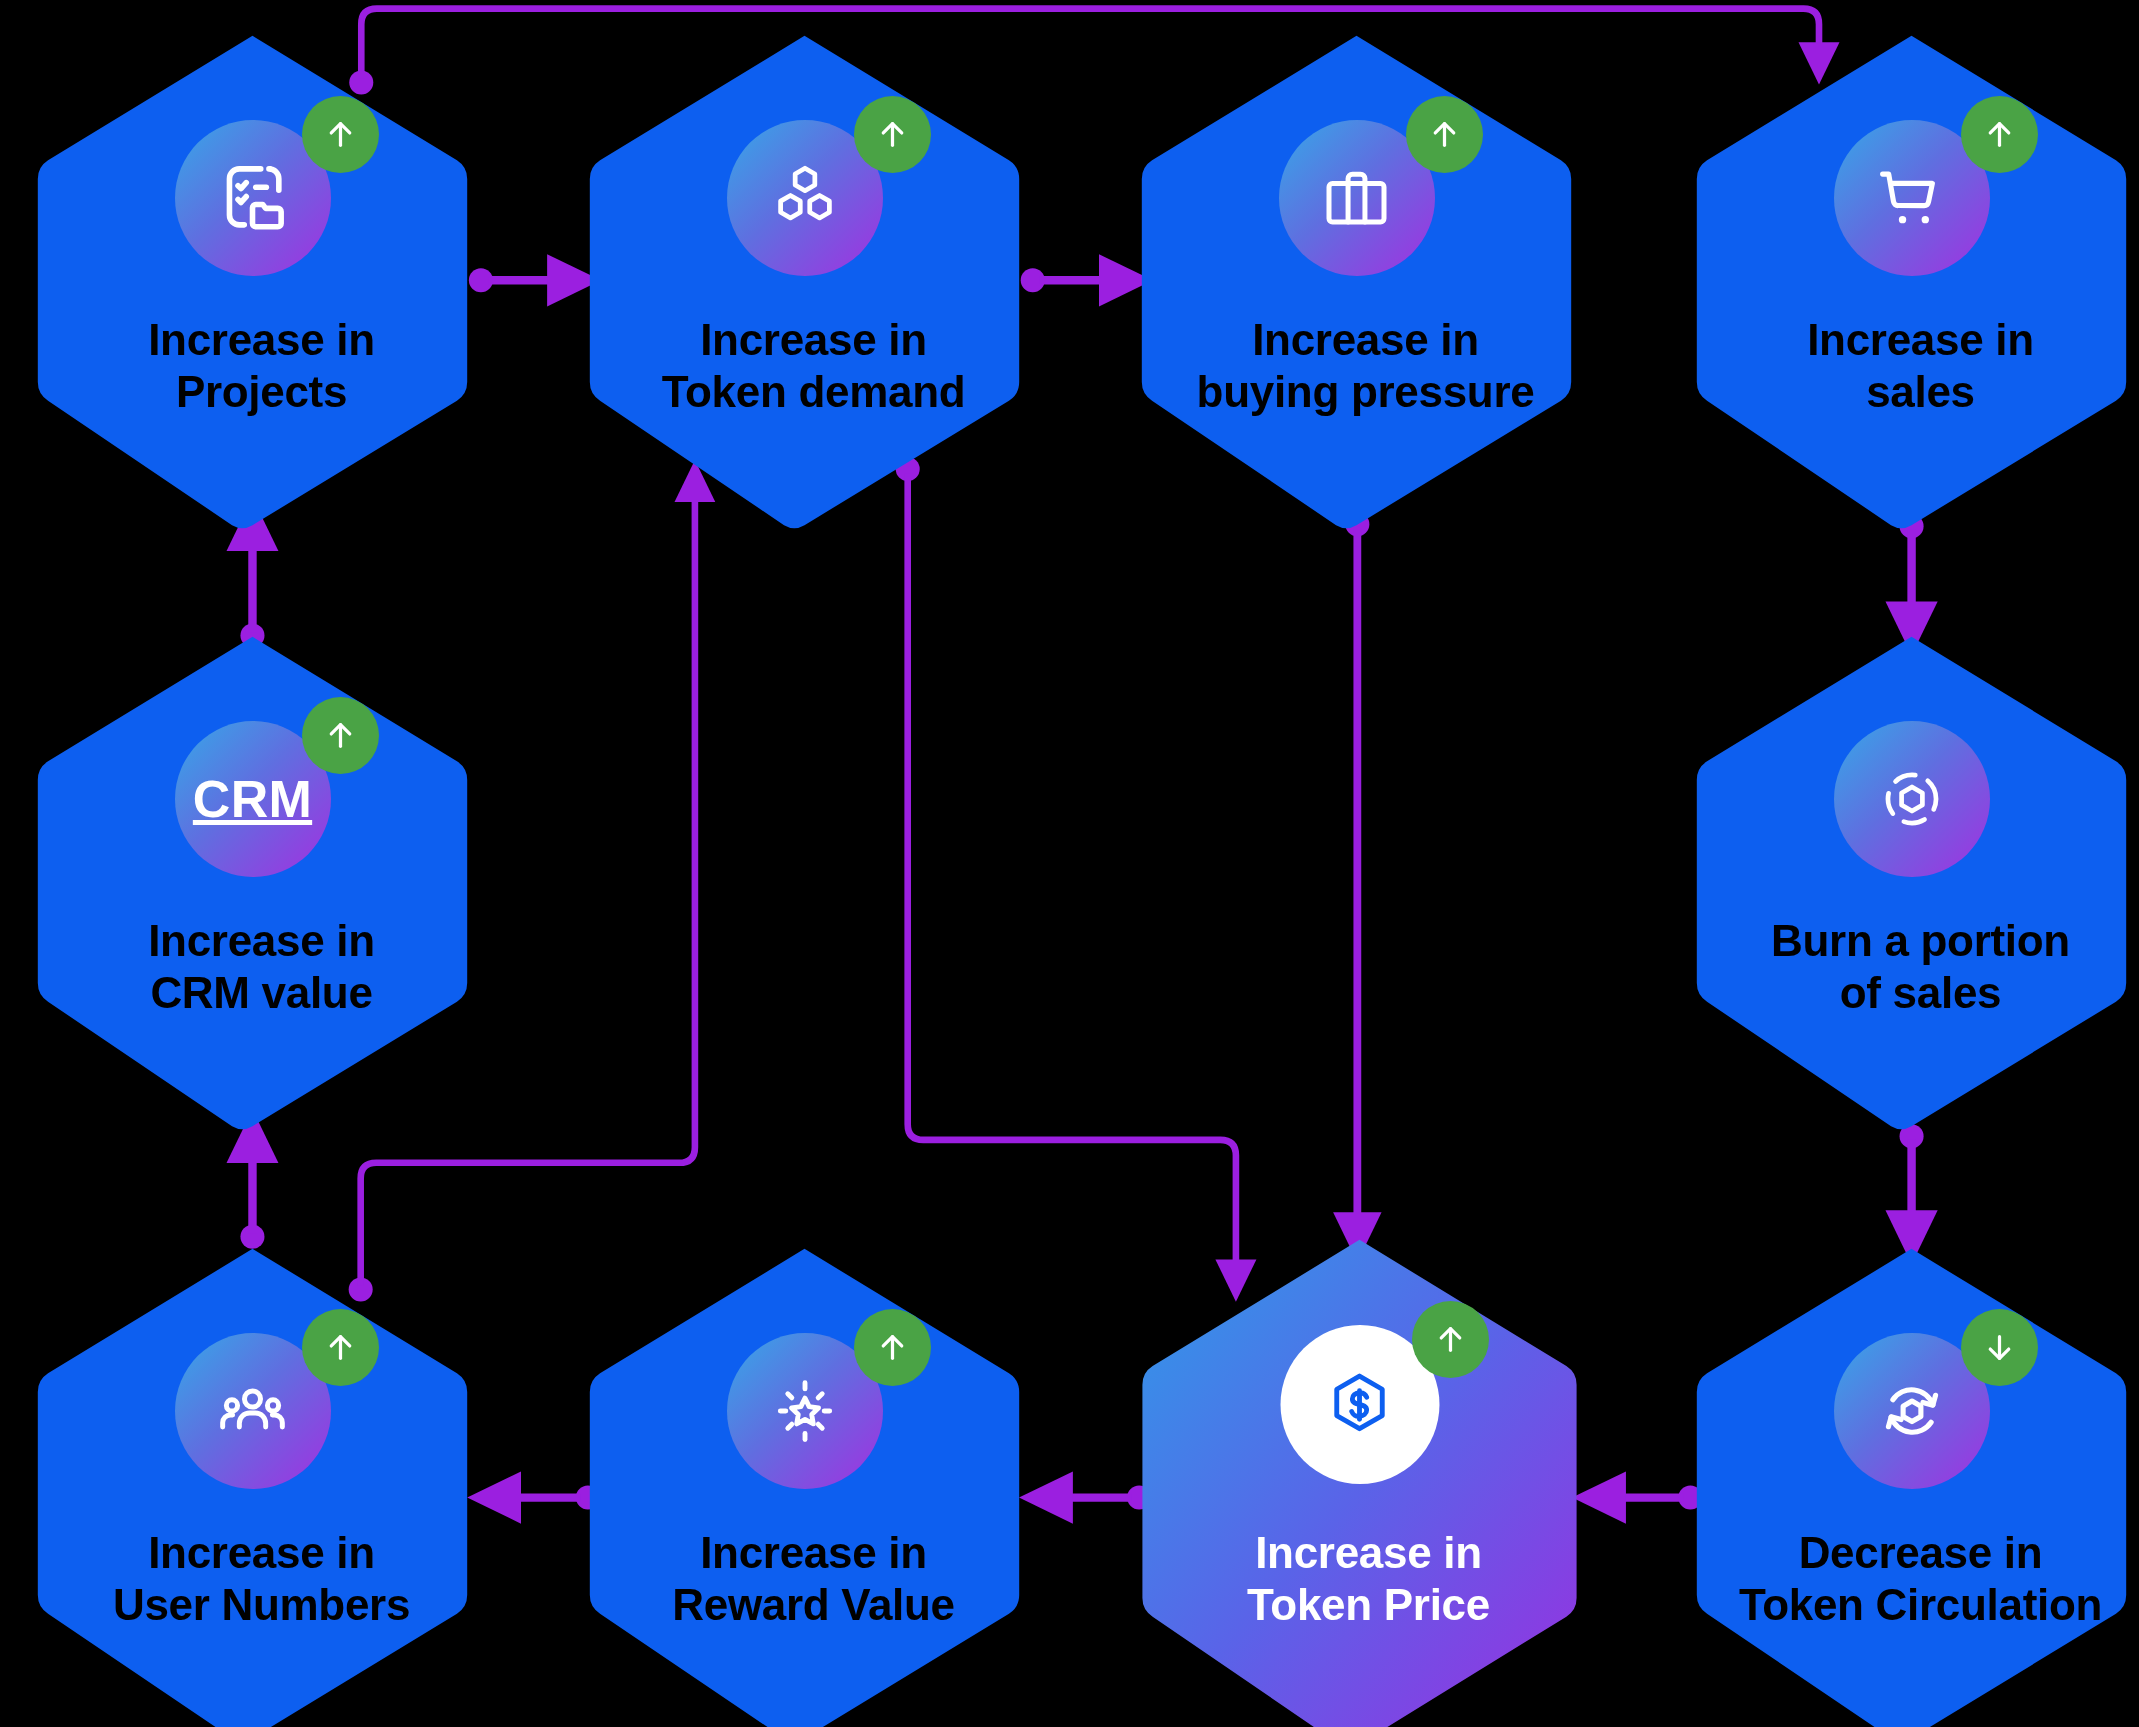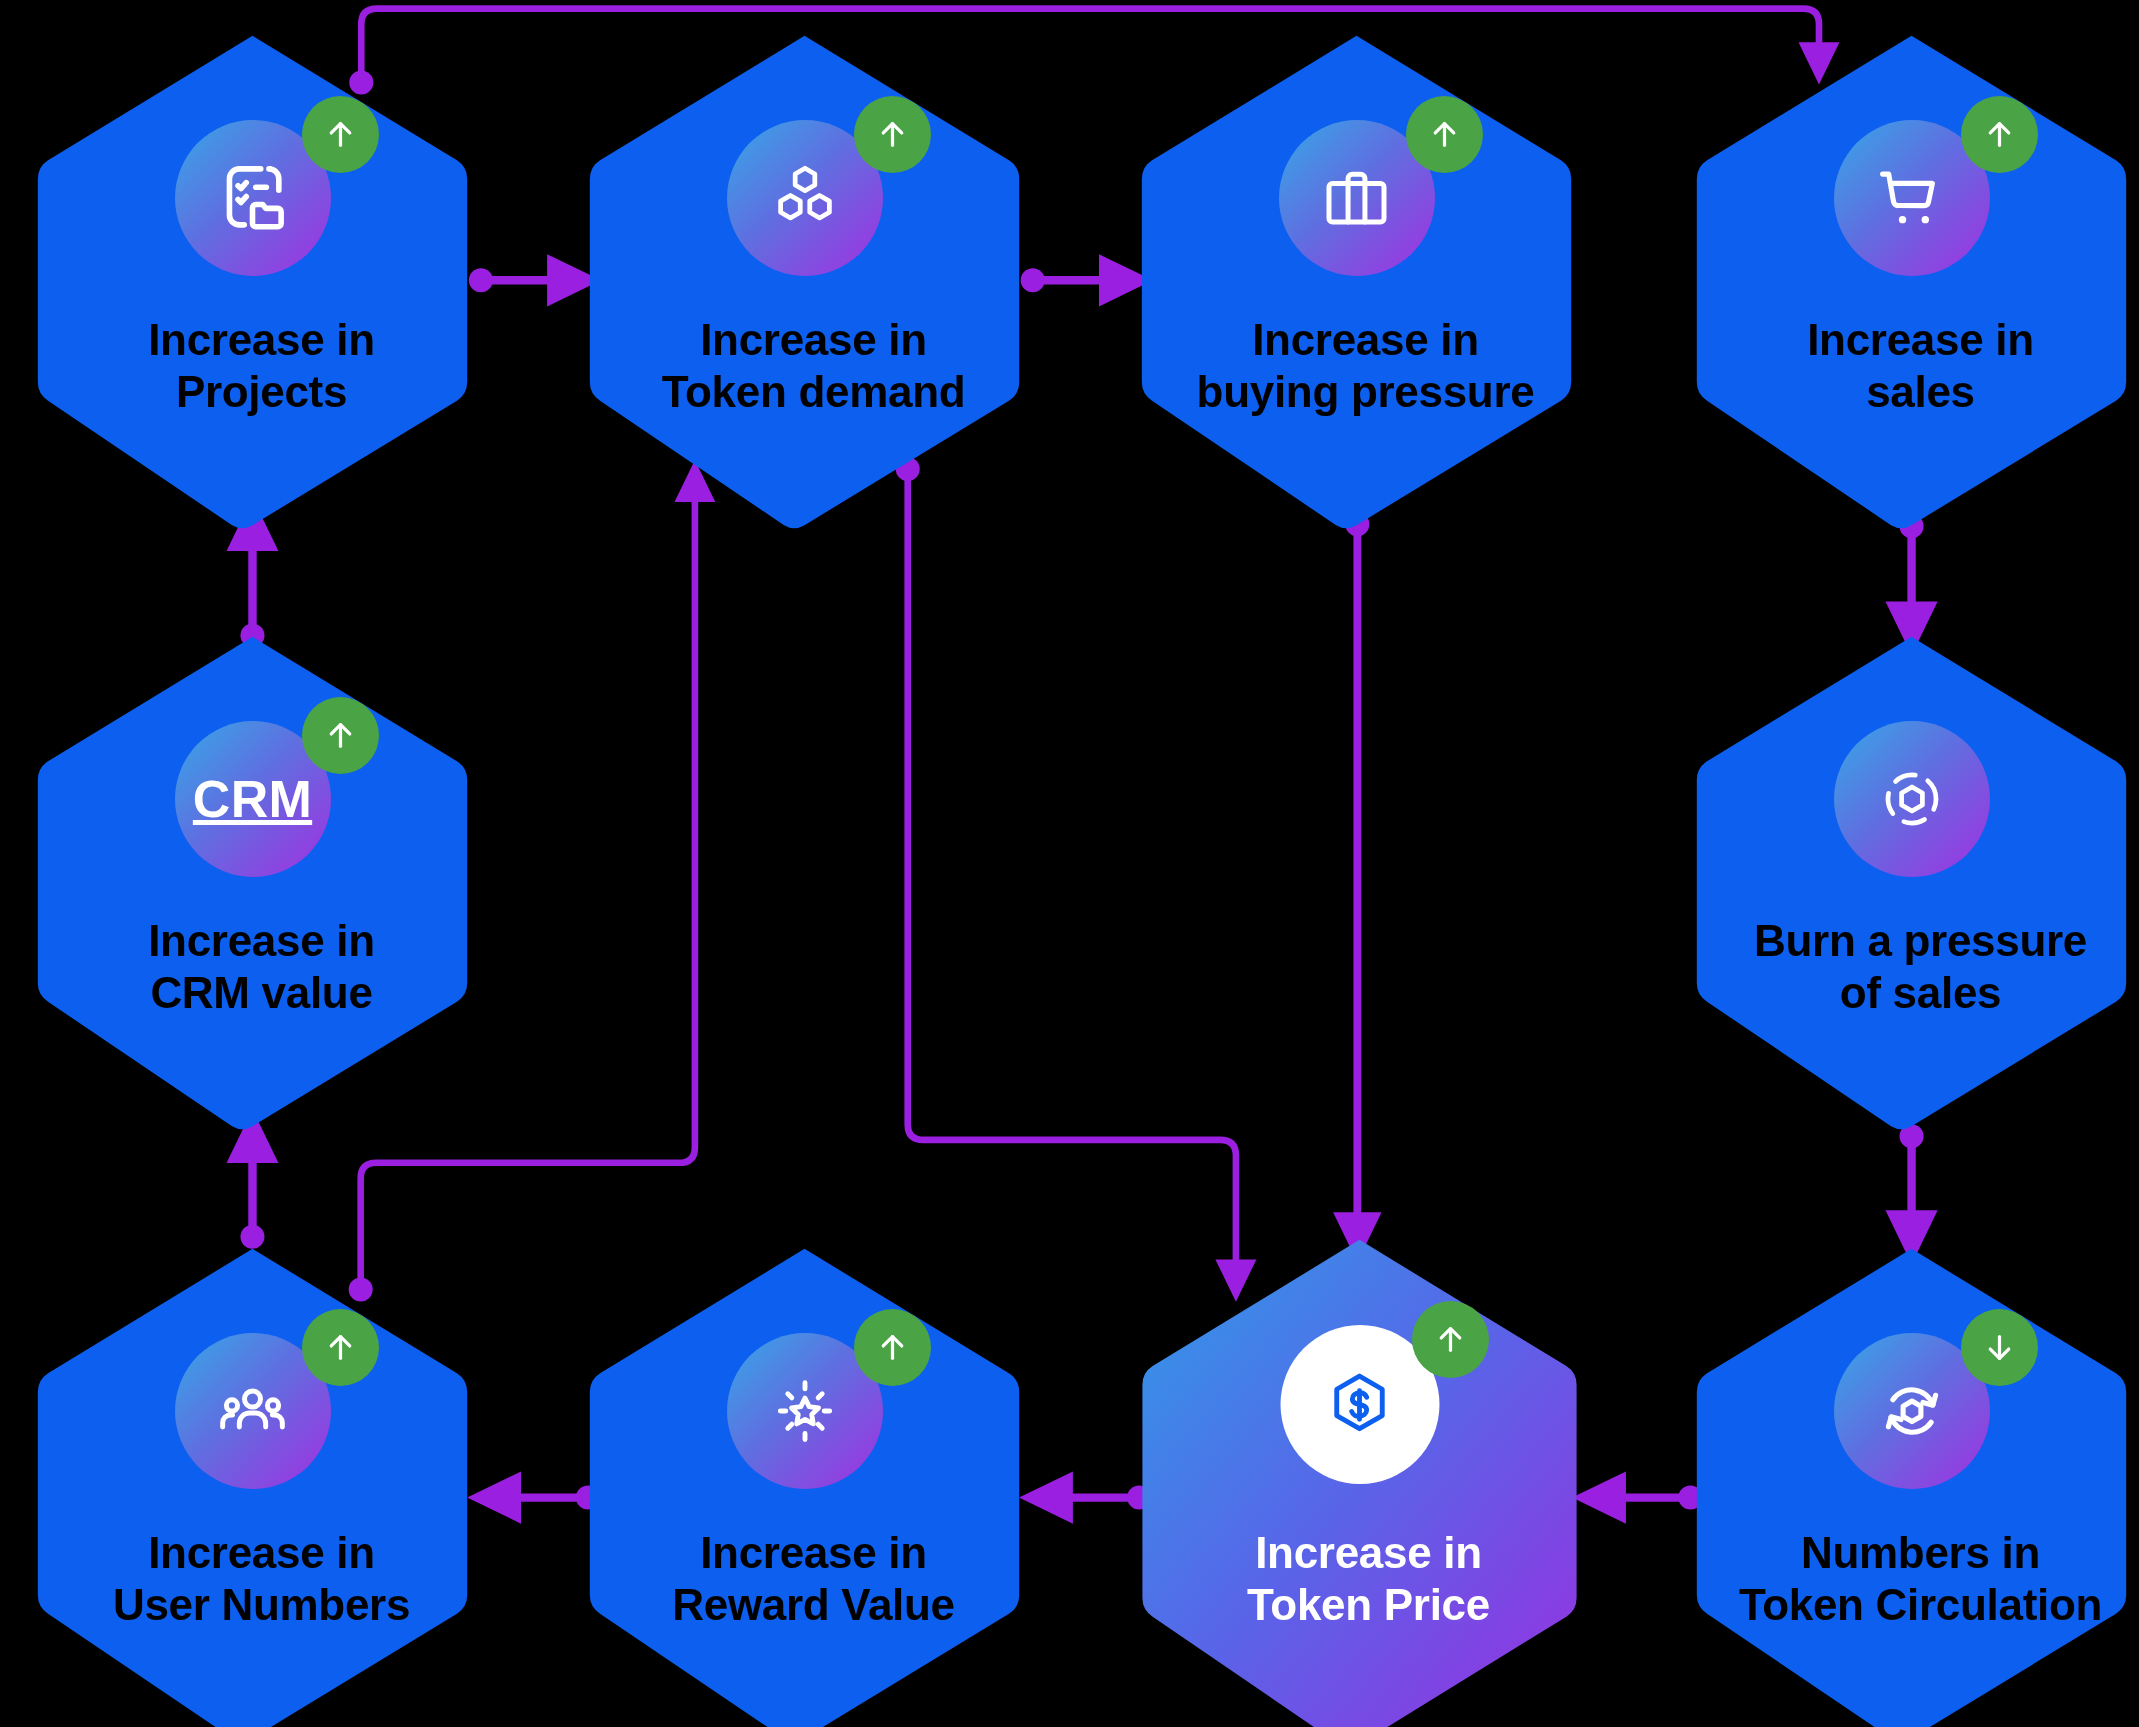--- a/index.html
+++ b/index.html
@@ -239,21 +239,21 @@
       <svg viewBox="0 0 730 830" preserveAspectRatio="none">
         <path d="M365 8 L705 215 Q722 226 722 246 L722 584 Q722 604 705 615 L365 822 Q348 832 331 822 L25 615 Q8 604 8 584 L8 246 Q8 226 25 215 Z" fill="#0d5ff0"></path>
       </svg>
     </div>
     <div class="badge">
       <svg width="78" height="78" viewBox="0 0 24 24" fill="none" stroke="#fff" stroke-width="1.45" stroke-linecap="round" stroke-linejoin="round">
         <circle cx="12" cy="12" r="7.4" stroke-dasharray="6.6 4.2" stroke-dashoffset="3.3"></circle>
         <path d="M12 8.3l3.2 1.85v3.7L12 15.7l-3.2-1.85v-3.7z"></path>
       </svg>
     </div>
-    <div class="label">Burn a pressure
+    <div class="label">Burn a portion
 of sales</div>
   </div>
 
   <div class="node" style="left:33px;top:1244px;">
     <div class="hexwrap">
       <svg viewBox="0 0 730 830" preserveAspectRatio="none">
         <path d="M365 8 L705 215 Q722 226 722 246 L722 584 Q722 604 705 615 L365 822 Q348 832 331 822 L25 615 Q8 604 8 584 L8 246 Q8 226 25 215 Z" fill="#0d5ff0"></path>
       </svg>
     </div>
     <div class="badge">
@@ -349,18 +349,18 @@
         <path d="M5.1 16.6l.8-2.9 2.9.8"></path>
         <path d="M12 9.1l2.6 1.5v3l-2.6 1.5-2.6-1.5v-3z"></path>
       </svg>
     </div>
     <div class="trend">
       <svg width="37" height="37" viewBox="0 0 24 24" fill="none" stroke="#fff" stroke-width="2.1" stroke-linecap="round" stroke-linejoin="round">
         <path d="M12 5v14"></path>
           <path d="M6 13l6 6 6-6"></path>
       </svg>
     </div>
-    <div class="label">Numbers in
+    <div class="label">Decrease in
 Token Circulation</div>
   </div>
 
 </div>
 
 
 </body></html>

